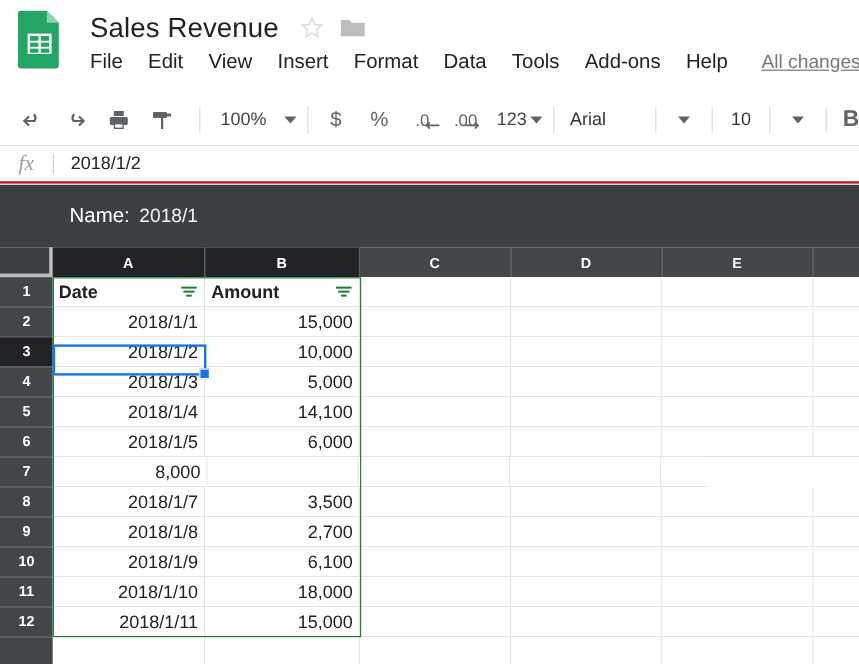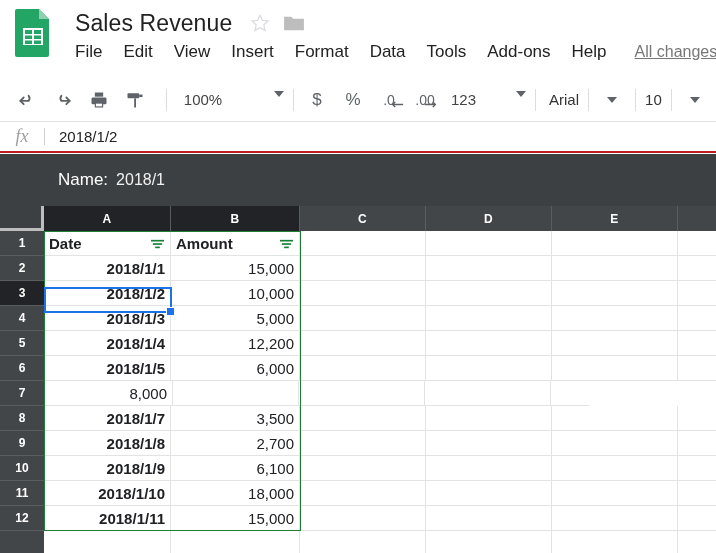--- a/index.html
+++ b/index.html
@@ -41,21 +41,21 @@
     background: #fff; border-bottom: 1px solid #e0e0e0;
     display: flex; align-items: center;
     padding-left: 13px;
   }
   .tb-btn {
     width: 28px; height: 28px; display: flex; align-items: center; justify-content: center;
     margin-right: 8px; color: #5f6368; cursor: pointer; flex: none;
   }
   .tb-sep { width: 1px; height: 22px; background: #dadce0; margin: 0 9px; flex: none; }
   .tb-text {
-    font-size: 15px; color: #444; display: flex; cursor: pointer; flex: none; gap: 37px;
+    font-size: 15px; color: #444; display: flex; align-items: center; cursor: pointer; flex: none;
   }
   .zoom-box { width: 54px; text-align: center; }
   .caret { display:inline-block; width: 0; height: 0; border-left: 5px solid transparent;
            border-right: 5px solid transparent; border-top: 6px solid #5f6368; margin-left: 7px; }
   .glyph { font-size: 17px; color: #5f6368; }
   .font-name { width: 92px; font-size: 15px; color: #333; padding-left: 4px; }
   .font-size { width: 42px; text-align: center; font-size: 15px; color: #333; }
   .bold-btn { font-size: 19px; font-weight: bold; color: #5f6368; padding-left: 4px; }
 
   
@@ -109,21 +109,21 @@
   }
   .rowhead.sel { background: #212326; }
   .cell {
     flex: none; height: 25px;
     border-right: 1px solid #e2e3e3; border-bottom: 1px solid #e2e3e3;
     display: flex; align-items: center;
     font-size: 15px; color: #202124; background: #fff;
     padding: 0 5px;
     overflow: hidden; white-space: nowrap;
   }
-  .cell.c-a { width: 127px; font-weight: bold; }
+  .cell.c-a { width: 127px; }
   .cell.c-b { width: 129px; }
   .cell.c-c { width: 126px; }
   .cell.c-d { width: 126px; }
   .cell.c-e { width: 126px; }
   .cell.c-f { width: 38px; border-right: none; }
   .cell.num { justify-content: flex-end; }
   .cell.hdr { font-weight: bold; justify-content: space-between; }
   .filter-icon { width: 15px; height: 13px; flex: none; }
 
   
@@ -355,21 +355,21 @@
       <div class="cell c-b num">5,000</div>
       <div class="cell c-c"></div>
       <div class="cell c-d"></div>
       <div class="cell c-e"></div>
       <div class="cell c-f"></div>
     </div>
 
     <div class="row">
       <div class="rowhead">5</div>
       <div class="cell c-a num">2018/1/4</div>
-      <div class="cell c-b num">12,200</div>
+      <div class="cell c-b num">14,100</div>
       <div class="cell c-c"></div>
       <div class="cell c-d"></div>
       <div class="cell c-e"></div>
       <div class="cell c-f"></div>
     </div>
 
     <div class="row">
       <div class="rowhead">6</div>
       <div class="cell c-a num">2018/1/5</div>
       <div class="cell c-b num">6,000</div>

